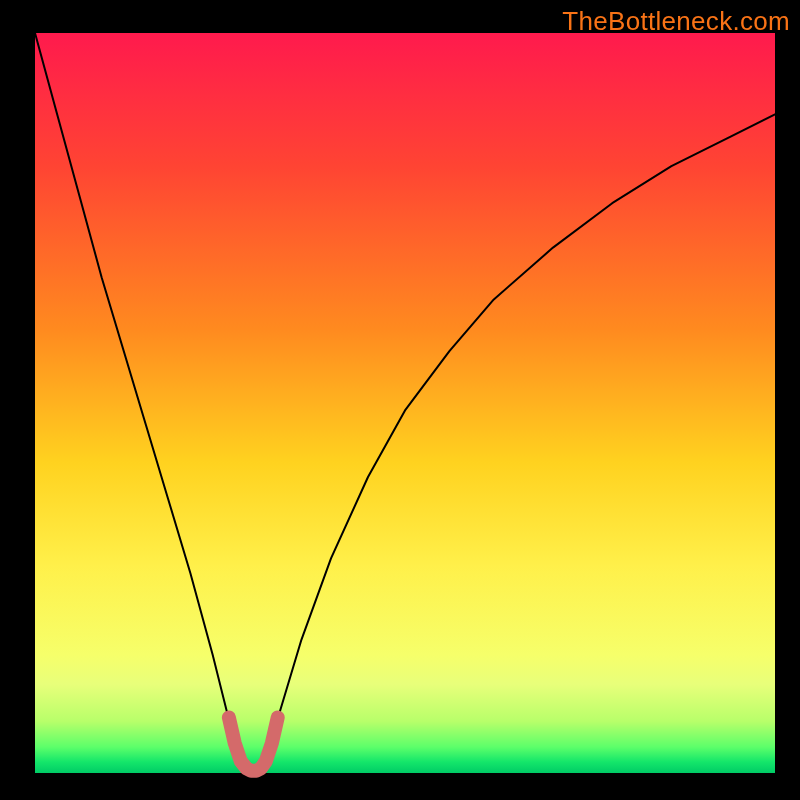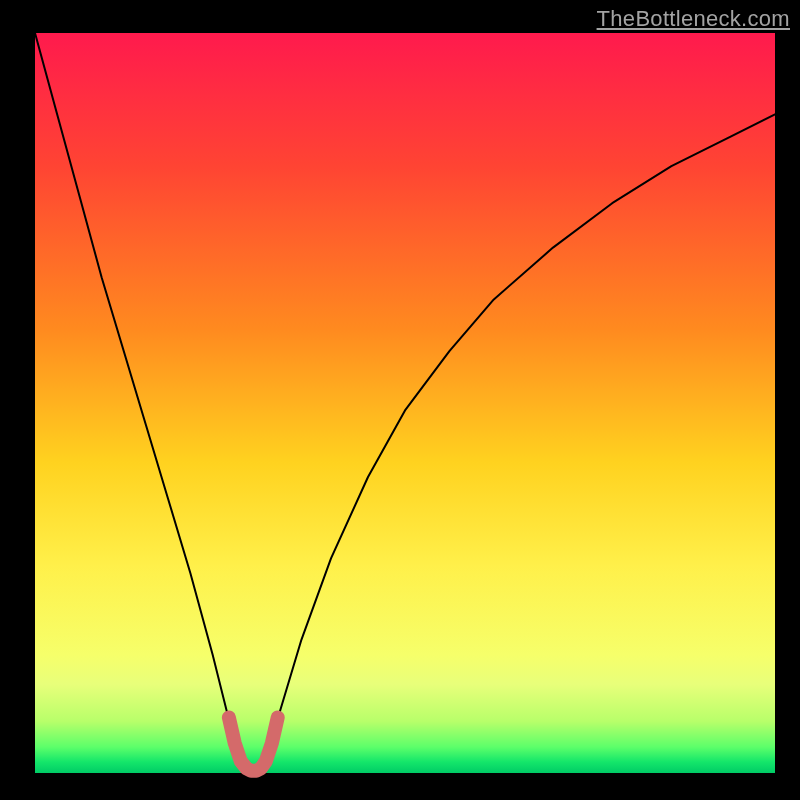--- a/index.html
+++ b/index.html
@@ -14,26 +14,25 @@
   .stage {
     position: relative;
     width: 800px;
     height: 800px;
     background: #000;
   }
   .watermark {
     position: absolute;
     top: 6px;
     right: 10px;
-    color: #a3a3a3;
-    font-size: 22px;
+    color: #f97316;
+    font-size: 26px;
     font-weight: 500;
     letter-spacing: 0.3px;
     z-index: 5;
-    text-decoration: underline;
   }
   svg {
     position: absolute;
     top: 0;
     left: 0;
   }
 </style>
 </head>
 <body>
 

